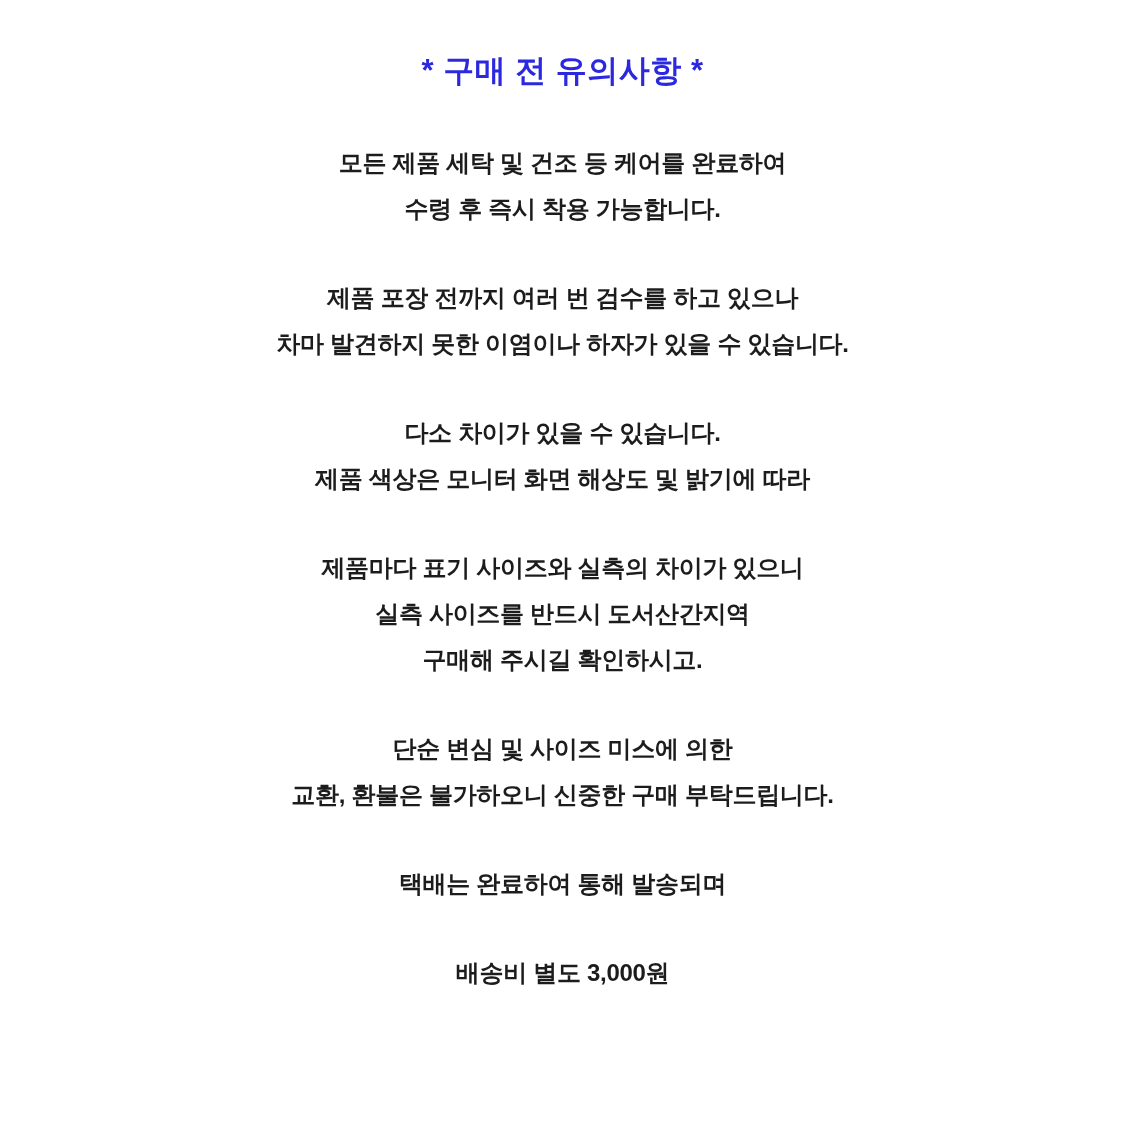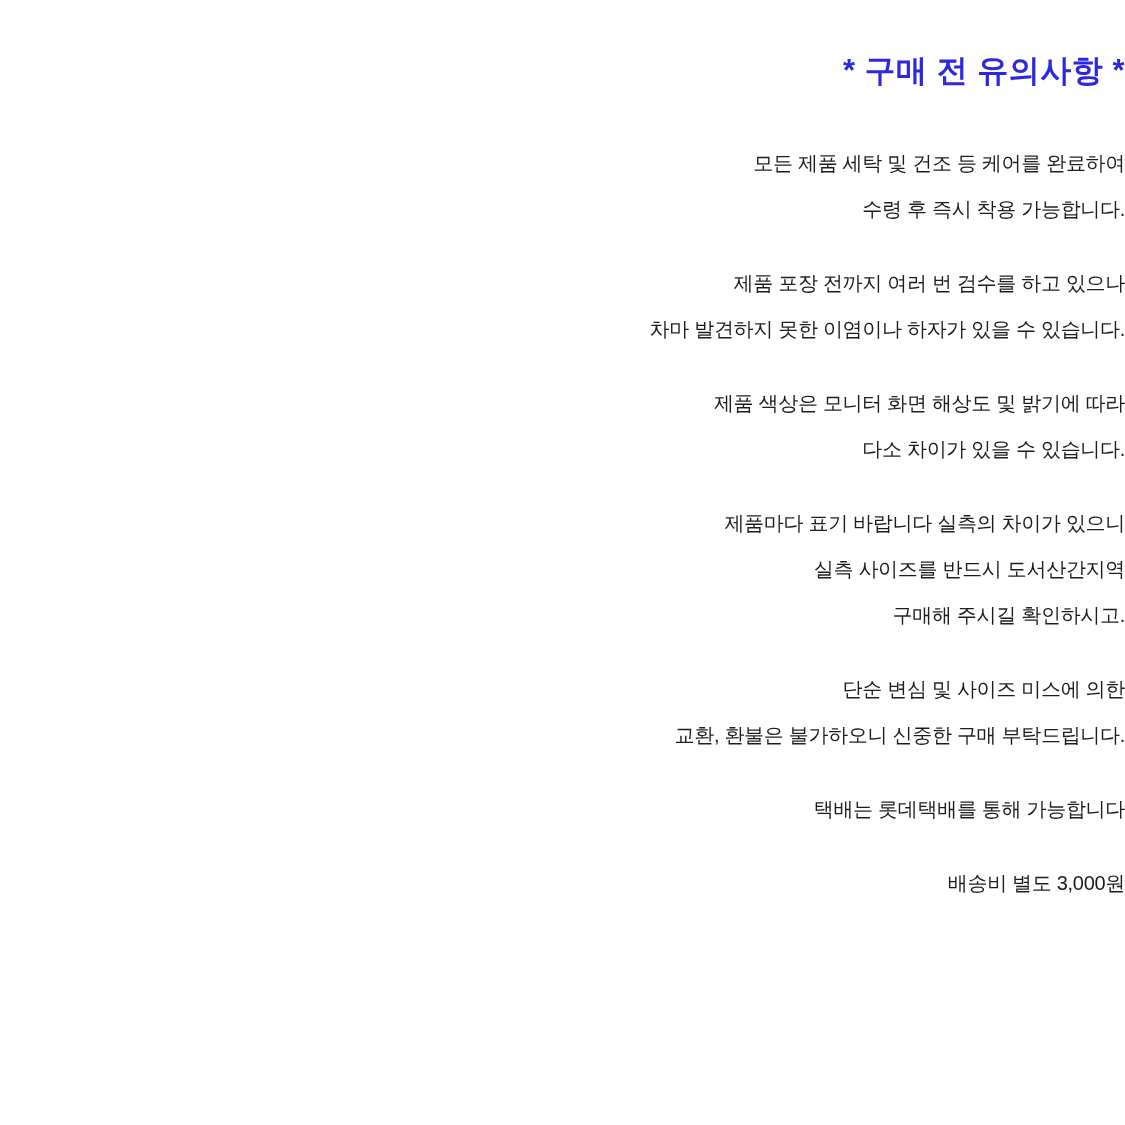--- a/index.html
+++ b/index.html
@@ -9,37 +9,37 @@
   }
   body {
     width: 1125px;
     height: 1125px;
     font-family: "Liberation Sans", "DejaVu Sans", sans-serif;
     overflow: hidden;
   }
   .notice {
     width: 100%;
     padding-top: 48px;
-    text-align: right;
+    text-align: center;
     color: #1c1c1c;
     box-sizing: border-box;
   }
   .notice-title {
     font-size: 31px;
     font-weight: 800;
     line-height: 46px;
     letter-spacing: 0.5px;
     color: #2b28e0;
     margin: 0 0 46px 0;
   }
   .para {
-    font-size: 20px;
-    font-weight: 400;
+    font-size: 24px;
+    font-weight: 700;
     line-height: 46px;
-    margin: 28px 0;
+    margin: 43px 0;
     letter-spacing: -0.3px;
   }
   .line {
     display: block;
   }
 </style>
 </head>
 <body>
 
 <div class="notice">
@@ -50,36 +50,36 @@
     <span class="line">모든 제품 세탁 및 건조 등 케어를 완료하여</span>
     <span class="line">수령 후 즉시 착용 가능합니다.</span>
   </p>
 
   <p class="para">
     <span class="line">제품 포장 전까지 여러 번 검수를 하고 있으나</span>
     <span class="line">차마 발견하지 못한 이염이나 하자가 있을 수 있습니다.</span>
   </p>
 
   <p class="para">
+    <span class="line">다소 차이가 있을 수 있습니다.</span>
     <span class="line">제품 색상은 모니터 화면 해상도 및 밝기에 따라</span>
-    <span class="line">다소 차이가 있을 수 있습니다.</span>
   </p>
 
   <p class="para">
-    <span class="line">제품마다 표기 바랍니다 실측의 차이가 있으니</span>
+    <span class="line">제품마다 표기 사이즈와 실측의 차이가 있으니</span>
     <span class="line">실측 사이즈를 반드시 도서산간지역</span>
     <span class="line">구매해 주시길 확인하시고.</span>
   </p>
 
   <p class="para">
     <span class="line">단순 변심 및 사이즈 미스에 의한</span>
     <span class="line">교환, 환불은 불가하오니 신중한 구매 부탁드립니다.</span>
   </p>
 
   <p class="para">
-    <span class="line">택배는 롯데택배를 통해 가능합니다</span>
+    <span class="line">택배는 완료하여 통해 발송되며</span>
   </p>
 
   <p class="para">
     <span class="line">배송비 별도 3,000원</span>
   </p>
 
 </div>
 
 </body></html>

